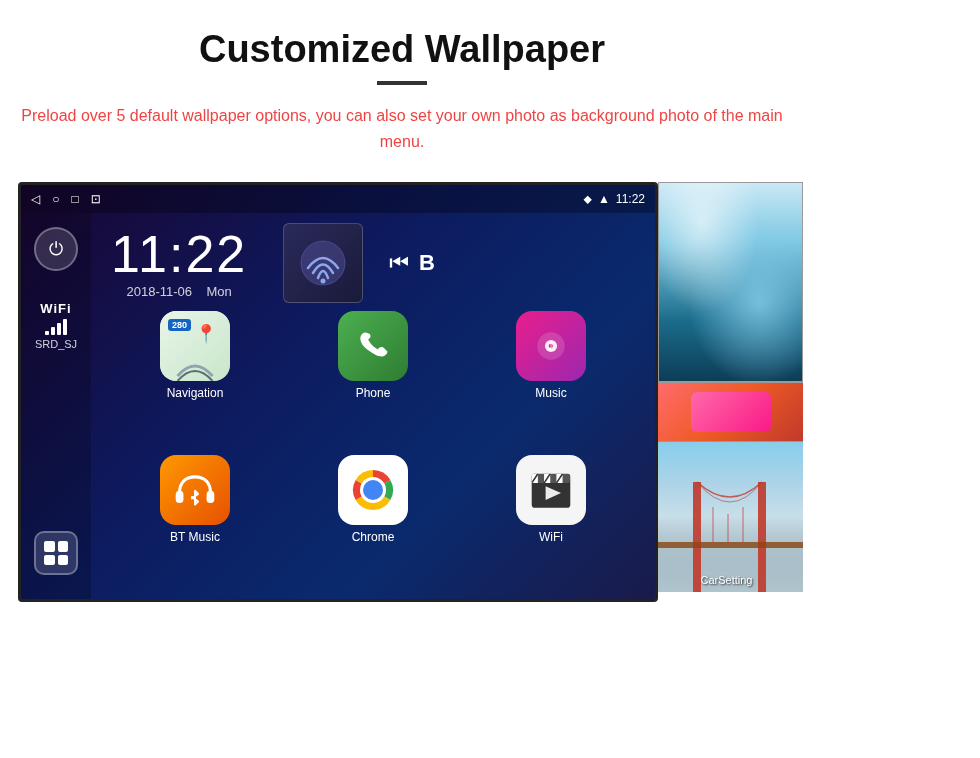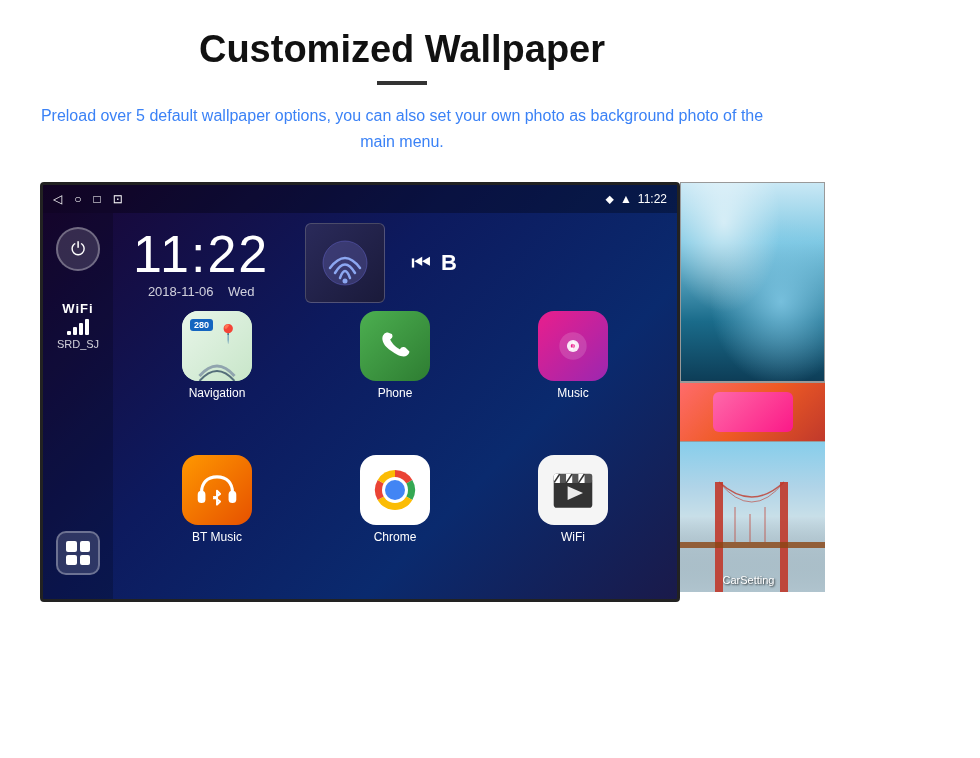--- a/index.html
+++ b/index.html
@@ -6,42 +6,42 @@
     body {
       width: 980px;
       height: 758px;
       background: #fff;
       font-family: Arial, sans-serif;
       overflow: hidden;
     }
 
     .page-wrapper {
       width: 804px;
-      padding: 28px 40px 20px;
+      padding: 28px 18px 20px;
     }
 
     .page-title {
       text-align: center;
       font-size: 38px;
       font-weight: 900;
       color: #111;
       margin-bottom: 10px;
     }
 
     .title-divider {
       width: 50px;
       height: 4px;
       background: #333;
       margin: 0 auto 18px;
     }
 
     .page-subtitle {
       text-align: center;
       font-size: 16px;
-      color: #3b82f6;
+      color: #ef4444;
       line-height: 1.6;
       max-width: 800px;
       margin: 0 auto 28px;
     }
 
     
     .device-outer {
       position: relative;
       width: 790px;
       margin: 0 auto;
@@ -437,21 +437,21 @@
         </div>
 
         <div class="center-area">
 
           <div class="clock-row">
             <div class="clock-display">
               <div class="clock-time">11:22</div>
               <div class="clock-date">
                 <span>2018-11-06</span>
                 &nbsp;&nbsp;
-                <span>Wed</span>
+                <span>Mon</span>
               </div>
             </div>
 
             <div class="media-widget">
 
               <svg width="50" height="50" viewBox="0 0 50 50">
                 <circle cx="25" cy="25" r="22" fill="rgba(80,80,150,0.5)" stroke="rgba(100,100,200,0.5)" stroke-width="1"></circle>
 
                 <path d="M10,30 Q25,10 40,30" fill="none" stroke="rgba(150,180,255,0.9)" stroke-width="2.5" stroke-linecap="round"></path>
                 <path d="M15,35 Q25,18 35,35" fill="none" stroke="rgba(150,180,255,0.9)" stroke-width="2.5" stroke-linecap="round"></path>

